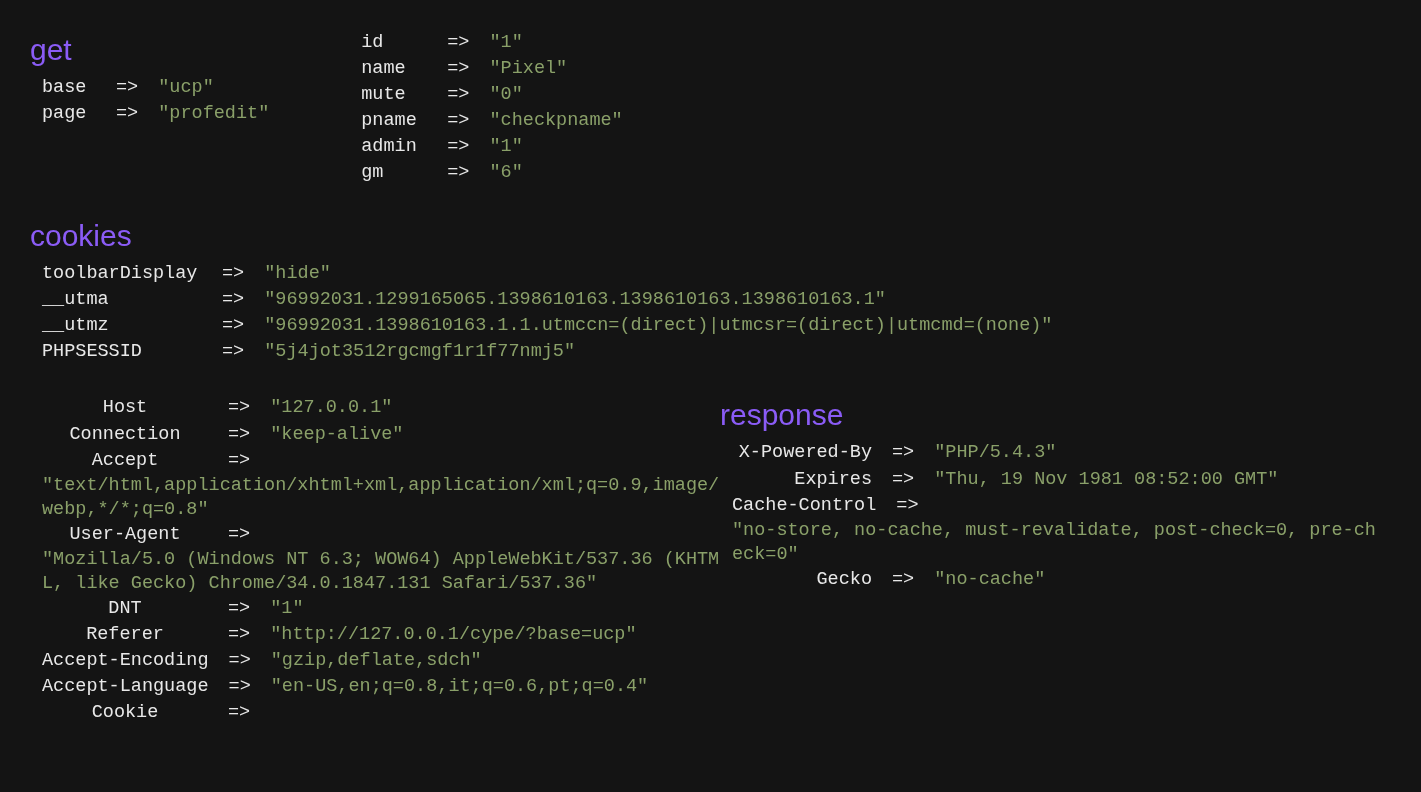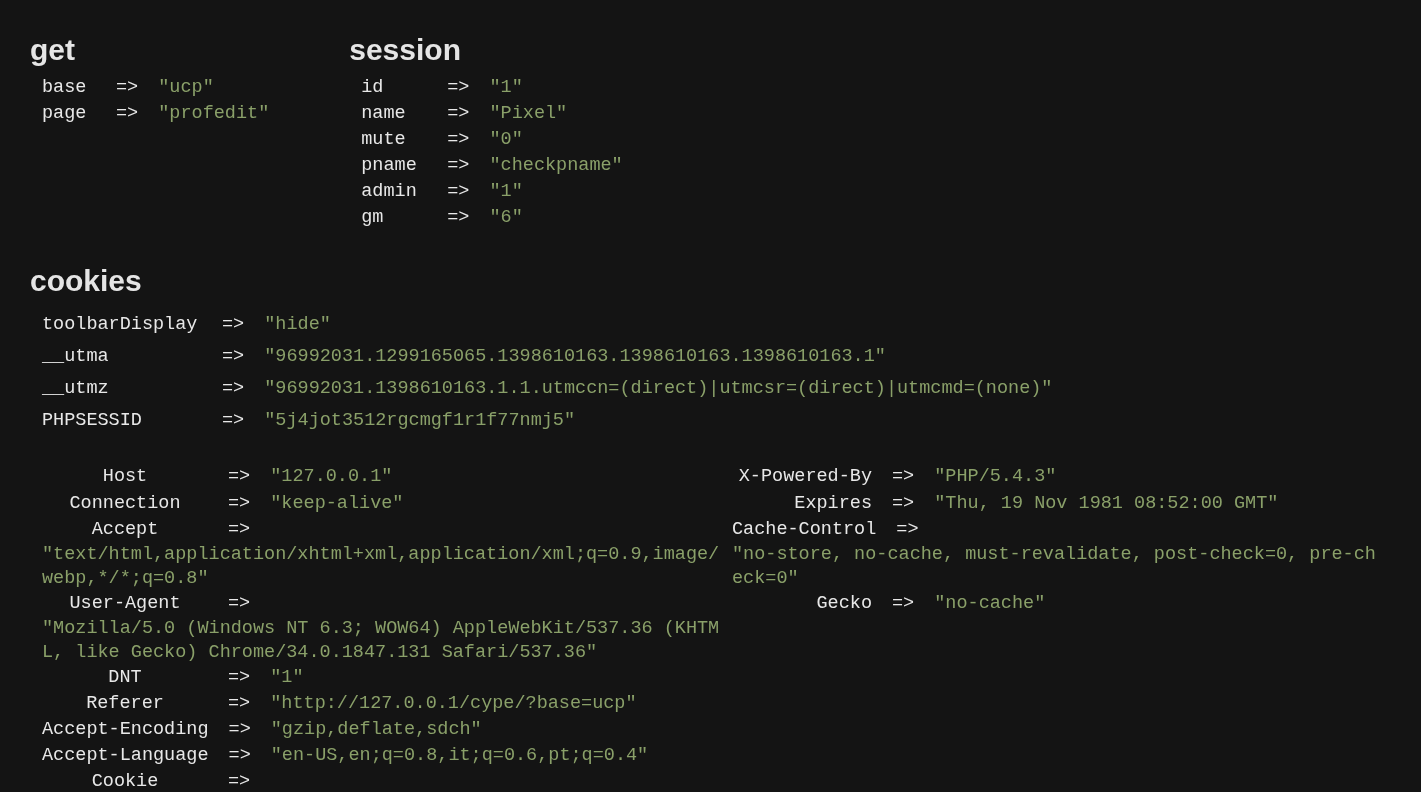--- a/index.html
+++ b/index.html
@@ -15,23 +15,23 @@
     overflow: hidden;
   }
   .row {
     display: flex;
     gap: 80px;
   }
   .section {
     margin-bottom: 30px;
   }
   h2 {
-    font-weight: 700;
+    font-weight: 400;
     font-size: 30px;
-    color: #e5e5e5;
+    color: #8b5cf6;
     font-family: "Segoe UI Light", "Segoe UI", "Helvetica Neue", sans-serif;
     margin-bottom: 6px;
   }
   .kv-table {
     padding-left: 12px;
   }
   .kv-row {
     display: flex;
     align-items: baseline;
     padding: 1px 0;
@@ -47,21 +47,21 @@
   .v {
     color: #8aa069;
   }
   .wrap-val {
     color: #8aa069;
     padding-left: 0;
     word-break: break-all;
   }
   .col-request .k { min-width: 166px; text-align: center; }
   .col-response .k { min-width: 140px; text-align: right; }
-  .col-cookies .k  { min-width: 160px; margin-top: 6px; }
+  .col-cookies .k  { min-width: 160px; }
   .col-get .k      { min-width: 54px; }
   .col-session .k  { min-width: 66px; }
   .request-response {
     display: flex;
   }
   .col-request  { width: 690px; }
   .col-response { width: 660px; }
 </style>
 </head>
 <body>
@@ -76,21 +76,20 @@
           <span class="v">"ucp"</span>
         </div>
         <div class="kv-row">
           <span class="k">page</span>
           <span class="arrow">=&gt;</span>
           <span class="v">"profedit"</span>
         </div>
       </div>
   </div>
   <div class="section col-session">
-    <h2>session</h2>
     <div class="kv-table">
         <div class="kv-row">
           <span class="k">id</span>
           <span class="arrow">=&gt;</span>
           <span class="v">"1"</span>
         </div>
         <div class="kv-row">
           <span class="k">name</span>
           <span class="arrow">=&gt;</span>
           <span class="v">"Pixel"</span>
@@ -191,20 +190,21 @@
           <span class="v">"en-US,en;q=0.8,it;q=0.6,pt;q=0.4"</span>
         </div>
         <div class="kv-row">
           <span class="k">Cookie</span>
           <span class="arrow">=&gt;</span>
           <span class="v"></span>
         </div>
       </div>
   </div>
   <div class="section col-response">
+    <h2>response</h2>
     <div class="kv-table">
         <div class="kv-row">
           <span class="k">X-Powered-By</span>
           <span class="arrow">=&gt;</span>
           <span class="v">"PHP/5.4.3"</span>
         </div>
         <div class="kv-row">
           <span class="k">Expires</span>
           <span class="arrow">=&gt;</span>
           <span class="v">"Thu, 19 Nov 1981 08:52:00 GMT"</span>

